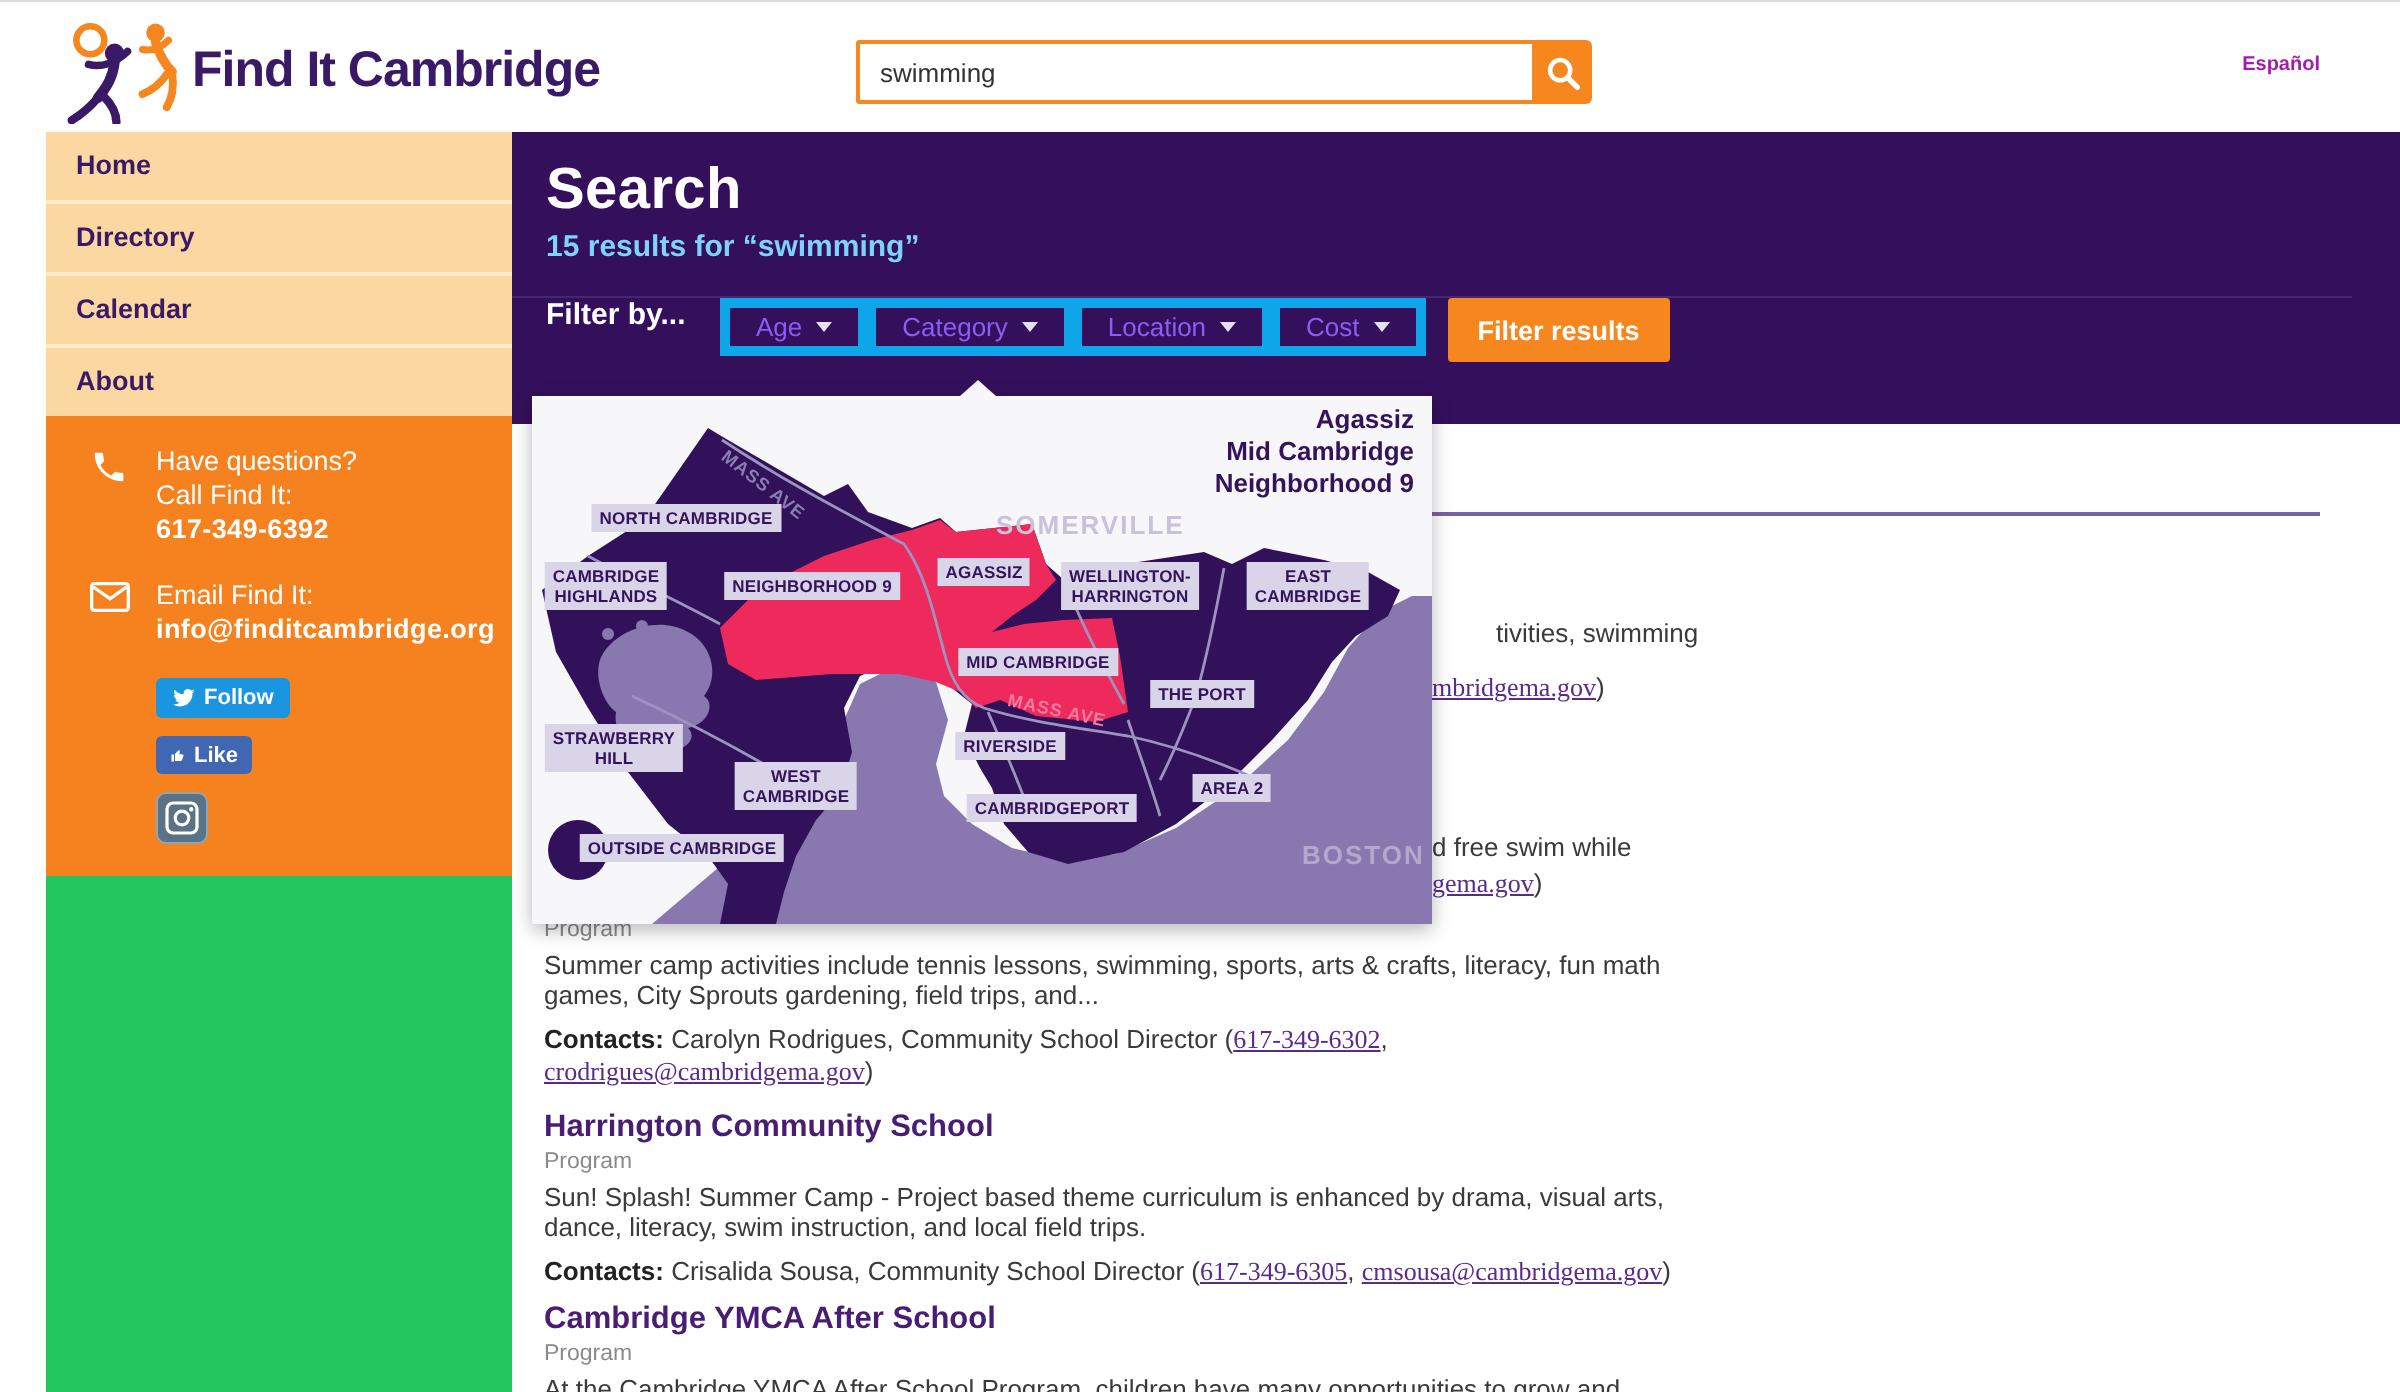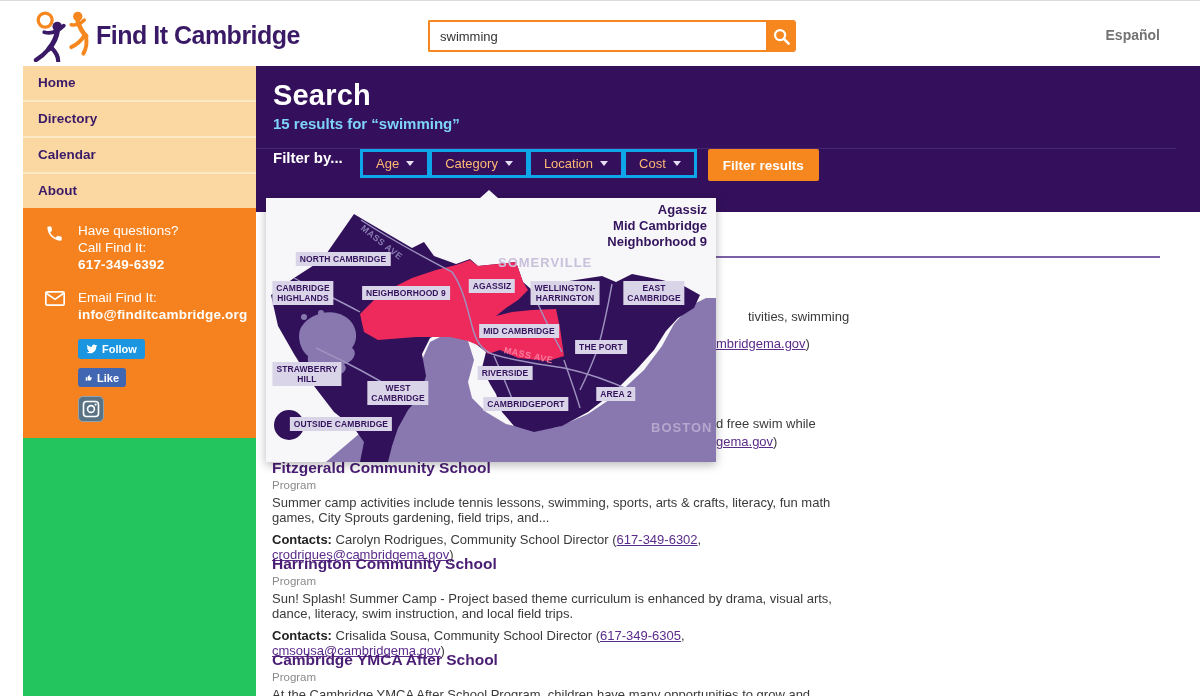--- a/index.html
+++ b/index.html
@@ -12,21 +12,21 @@
   .site-header{position:absolute;left:0;top:0;width:1200px;height:66px;background:#fff;border-top:1px solid #dcdcdc;}
   .logo{position:absolute;left:30px;top:7px;display:flex;align-items:center;cursor:pointer;}
   .logo-icon{width:62px;height:54px;}
   .brand{font-size:25px;font-weight:bold;color:#3A1A66;letter-spacing:-0.5px;margin-left:4px;}
   .search-form{position:absolute;left:428px;top:19px;display:flex;}
   .search-input{
     width:316px;height:28px;border:2px solid #F6871F;border-right:none;border-radius:2px 0 0 2px;
     font-size:13px;color:#333;padding:0 10px;outline:none;font-family:inherit;
   }
   .search-btn{width:30px;height:32px;background:#F6871F;border:none;border-radius:0 3px 3px 0;cursor:pointer;display:flex;align-items:center;justify-content:center;padding:0;}
-  .lang-link{position:absolute;right:40px;top:26px;font-size:14px;font-weight:bold;color:#737373;text-decoration:none;cursor:pointer;}
+  .lang-link{position:absolute;right:40px;top:26px;font-size:10px;font-weight:bold;color:#a21caf;text-decoration:none;cursor:pointer;}
 
   
   .sidebar{position:absolute;left:23px;top:66px;width:233px;height:630px;background:#22c55e;}
   .side-nav{background:#FBD8A2;}
   .nav-item{height:34px;line-height:34px;padding-left:15px;font-size:13.5px;font-weight:bold;color:#3A1A66;border-bottom:2px solid #FCE9C9;cursor:pointer;}
   .nav-item:last-child{border-bottom:none;}
   .contact-box{background:#F5821F;color:#fff;padding:14px 4px 16px 22px;}
   .c-row{display:flex;margin-bottom:16px;}
   .c-icon{width:22px;flex:0 0 22px;padding-top:2px;}
   .c-text{margin-left:11px;font-size:13.5px;line-height:17px;}
@@ -36,29 +36,29 @@
   .fb-btn{display:flex;width:48px;align-items:center;background:#4267B2;color:#fff;border:none;border-radius:3px;height:19px;padding:0 7px;font-size:11px;font-weight:bold;cursor:pointer;margin-bottom:9px;font-family:inherit;}
   .ig-btn{width:26px;height:26px;border-radius:5px;background:#5A7384;border:1px solid #8FA5B2;display:flex;align-items:center;justify-content:center;cursor:pointer;padding:0;}
 
   
   .search-header{position:absolute;left:256px;top:66px;width:1099px;height:146px;background:#34105C;color:#fff;}
   .sh-title{font-size:29px;font-weight:bold;margin:13px 0 0 17px;letter-spacing:0.2px;}
   .sh-summary{font-size:15px;font-weight:bold;color:#7dd3fc;margin:3px 0 0 17px;}
   .filter-row{position:absolute;left:0;top:82px;width:920px;height:64px;border-top:1px solid #46276F;display:flex;align-items:flex-start;}
   .filter-label{font-size:15px;font-weight:bold;margin-left:17px;width:72px;}
   .fgroup{display:flex;margin-left:16px;}
-  .fbtn{display:flex;align-items:center;background:transparent;border:3px solid #0ea5e9;margin-left:-1px;color:#fdba74;font-size:13px;height:29px;padding:0 13px;cursor:pointer;font-family:inherit;}
+  .fbtn{display:flex;align-items:center;background:transparent;border:5px solid #0ea5e9;margin-left:-1px;color:#8b5cf6;font-size:13px;height:29px;padding:0 13px;cursor:pointer;font-family:inherit;}
   .caret{width:0;height:0;border-left:4px solid transparent;border-right:4px solid transparent;border-top:5px solid #E6DFF2;margin-left:7px;}
   .apply-btn{background:#F6871F;color:#fff;border:none;border-radius:2px;font-size:13.5px;font-weight:bold;height:32px;padding:0 15px;margin-left:11px;cursor:pointer;font-family:inherit;}
 
   
   .results{position:absolute;left:256px;top:212px;width:920px;height:484px;background:#fff;}
   .results-divider{position:absolute;left:16px;top:44px;width:888px;height:2px;background:#7C60A6;}
   .frag{position:absolute;font-size:13px;color:#3A3A3A;white-space:nowrap;}
-  a.plink{color:#5B2B8A;text-decoration:underline;cursor:pointer;}
+  a.plink{color:#5B2B8A;text-decoration:underline;cursor:pointer;font-family:Liberation Serif, serif;}
   .result-item{position:absolute;left:16px;width:575px;}
   .r-title{font-size:15.5px;font-weight:bold;color:#4A1D75;margin:0 0 2px 0;cursor:pointer;}
   .r-type{font-size:11.5px;color:#8A8A8A;margin:0 0 5px 0;}
   .r-desc{font-size:13px;color:#3A3A3A;line-height:14.5px;margin:0;width:560px;}
   .r-contacts{font-size:13px;color:#3A3A3A;margin:7px 0 0 0;}
   .r-contacts b{color:#222;}
 
   
   .popup{position:absolute;left:266px;top:198px;width:450px;height:264px;background:#F7F6F8;box-shadow:0 3px 9px rgba(0,0,0,0.28);z-index:5;}
   .popup-caret{position:absolute;top:-8px;left:214px;width:0;height:0;border-left:9px solid transparent;border-right:9px solid transparent;border-bottom:8px solid #F7F6F8;}
@@ -189,21 +189,20 @@
 <div class="results">
   <div class="results-divider"></div>
 
   <div class="frag" style="left:460px;top:97px;padding-left:32px;"><span>tivities, swimming</span></div>
   <div class="frag" style="left:460px;top:124px;"><a class="plink">mbridgema.gov</a><span>)</span></div>
 
   <div class="frag" style="left:460px;top:193px;margin-top:11px;"><span>d free swim while</span></div>
   <div class="frag" style="left:460px;top:222px;"><a class="plink">gema.gov</a><span>)</span></div>
 
   <div class="result-item" style="top:247px;">
-    <p class="r-title">Fitzgerald Community School</p>
     <p class="r-type">Program</p>
     <p class="r-desc">Summer camp activities include tennis lessons, swimming, sports, arts &amp; crafts, literacy, fun math games, City Sprouts gardening, field trips, and...</p>
     <p class="r-contacts"><b>Contacts:</b><span> Carolyn Rodrigues, Community School Director (</span><a class="plink">617-349-6302</a><span>, </span><a class="plink">crodrigues@cambridgema.gov</a><span>)</span></p>
   </div>
 
   <div class="result-item" style="top:343px;">
     <p class="r-title">Harrington Community School</p>
     <p class="r-type">Program</p>
     <p class="r-desc">Sun! Splash! Summer Camp - Project based theme curriculum is enhanced by drama, visual arts, dance, literacy, swim instruction, and local field trips.</p>
     <p class="r-contacts"><b>Contacts:</b><span> Crisalida Sousa, Community School Director (</span><a class="plink">617-349-6305</a><span>, </span><a class="plink">cmsousa@cambridgema.gov</a><span>)</span></p>

